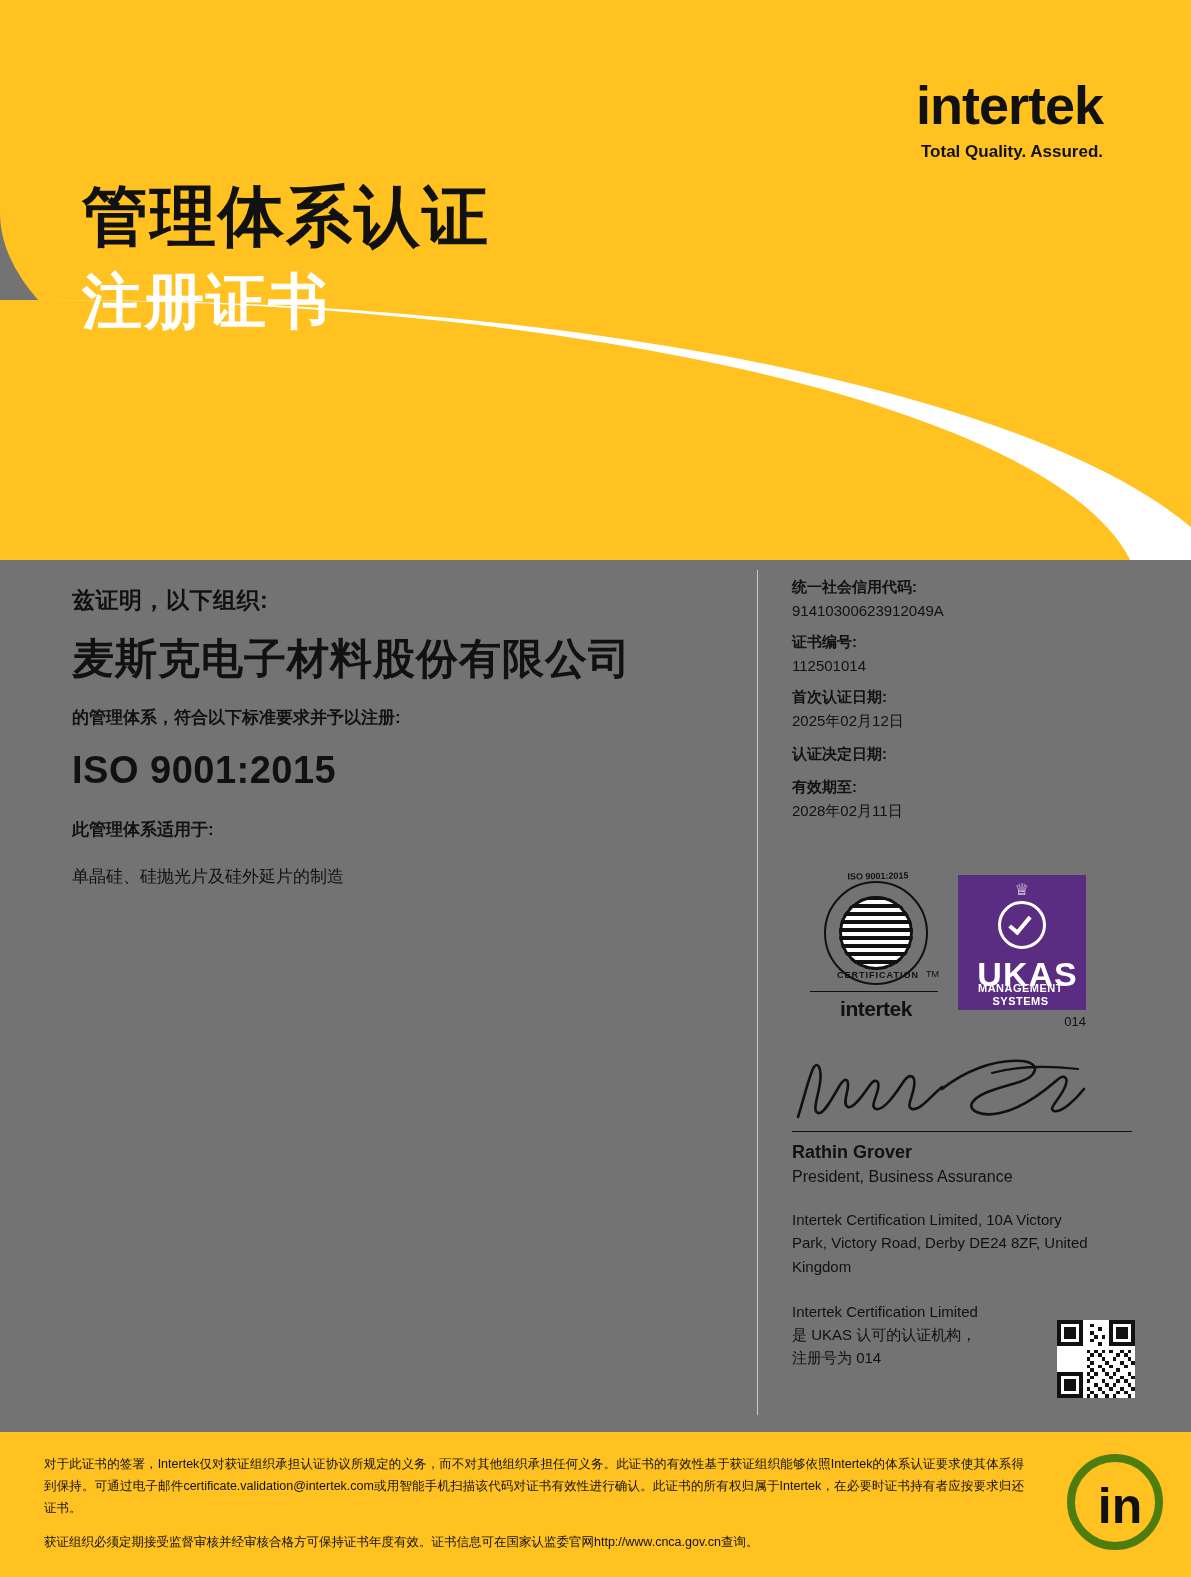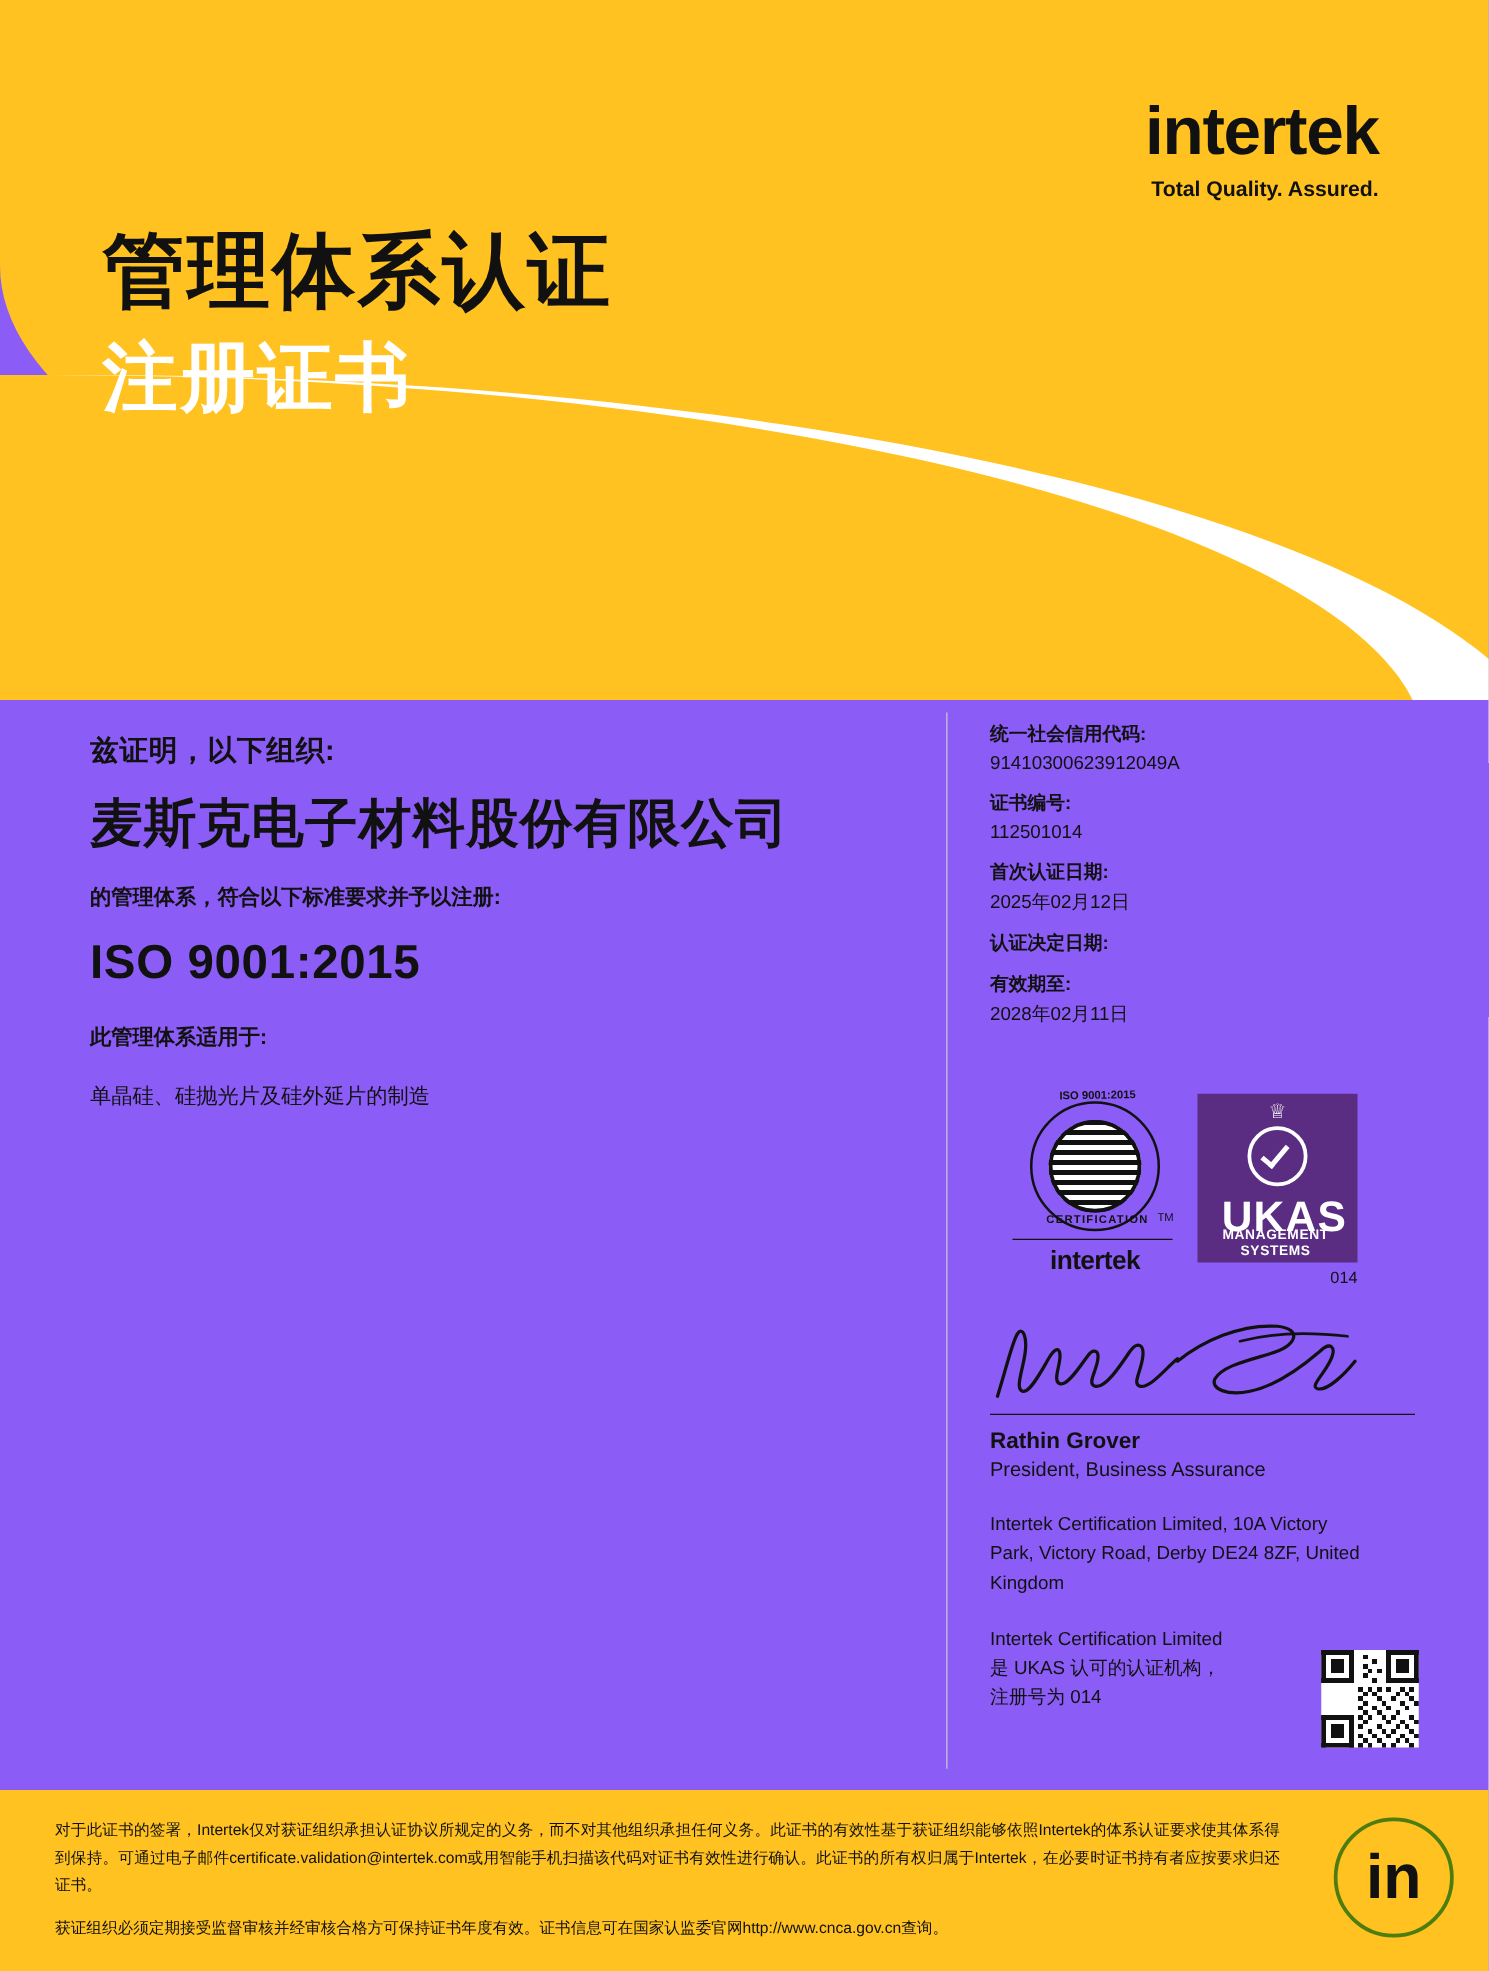--- a/index.html
+++ b/index.html
@@ -5,21 +5,21 @@
   * { box-sizing: border-box; margin: 0; padding: 0; }
   html, body {
     width: 1191px; height: 1577px;
     font-family: "Liberation Sans", "DejaVu Sans", sans-serif;
     background: #ffffff;
     overflow: hidden;
   }
   .page {
     position: relative;
     width: 1191px; height: 1577px;
-    background: #8b5cf6;
+    background: #737373;
     overflow: hidden;
   }
 
   
   .header {
     position: absolute;
     top: 0; left: 0;
     width: 1191px; height: 560px;
     overflow: hidden;
   }
@@ -379,21 +379,21 @@
     width: 980px;
     font-size: 12.5px;
     line-height: 1.75;
     color: #111;
   }
   .footer-mark {
     position: absolute;
     right: 28px; top: 22px;
     width: 96px; height: 96px;
     border-radius: 50%;
-    border: 3px solid #4d7c0f;
+    border: 8px solid #4d7c0f;
   }
   .footer-mark-in {
     position: absolute;
     left: 0; top: 0;
     width: 90px; height: 90px;
     text-align: center;
     line-height: 88px;
     font-size: 50px;
     font-weight: bold;
     color: #111;

